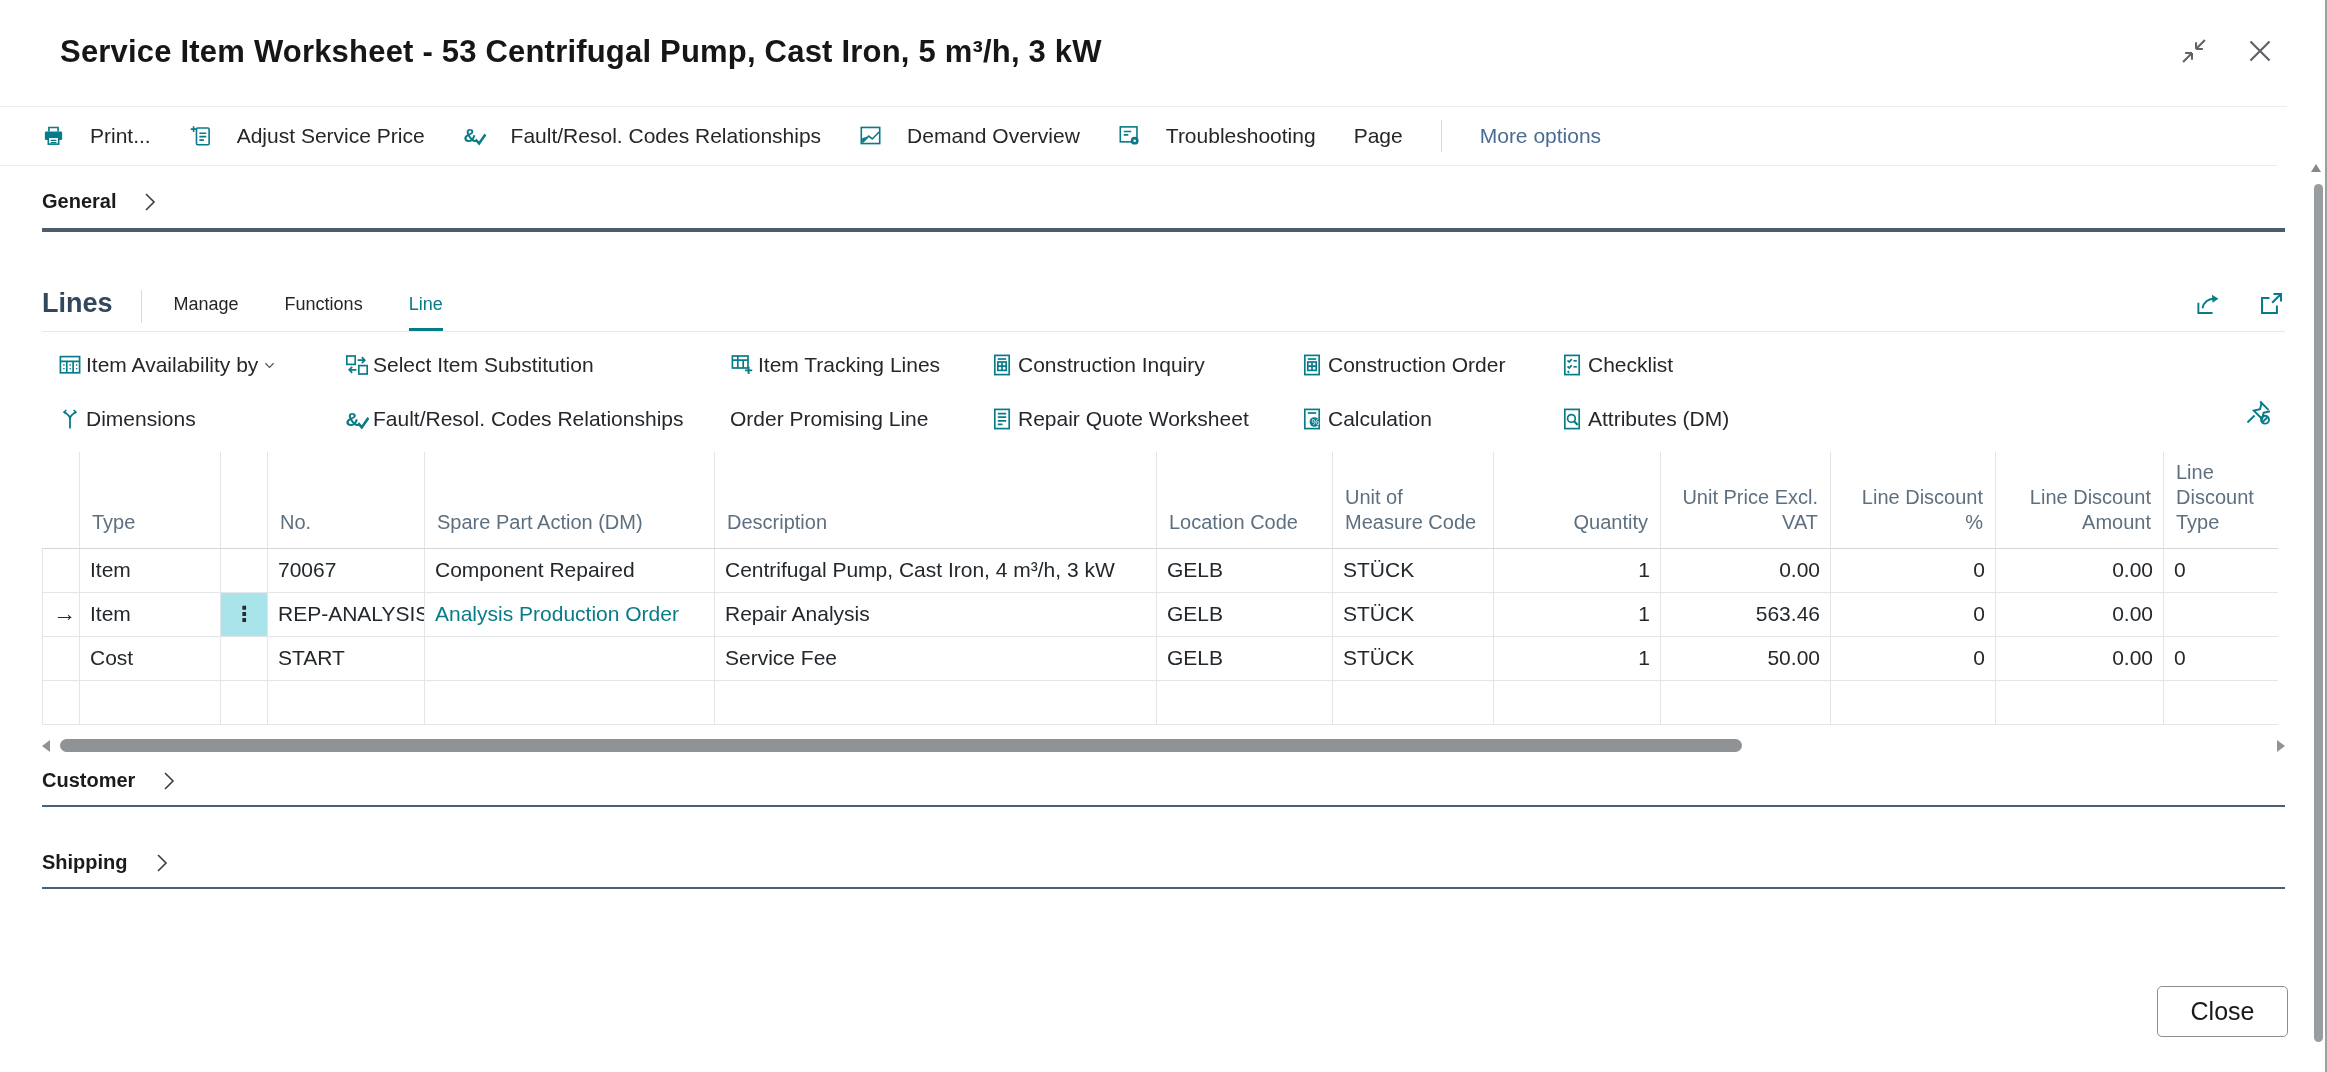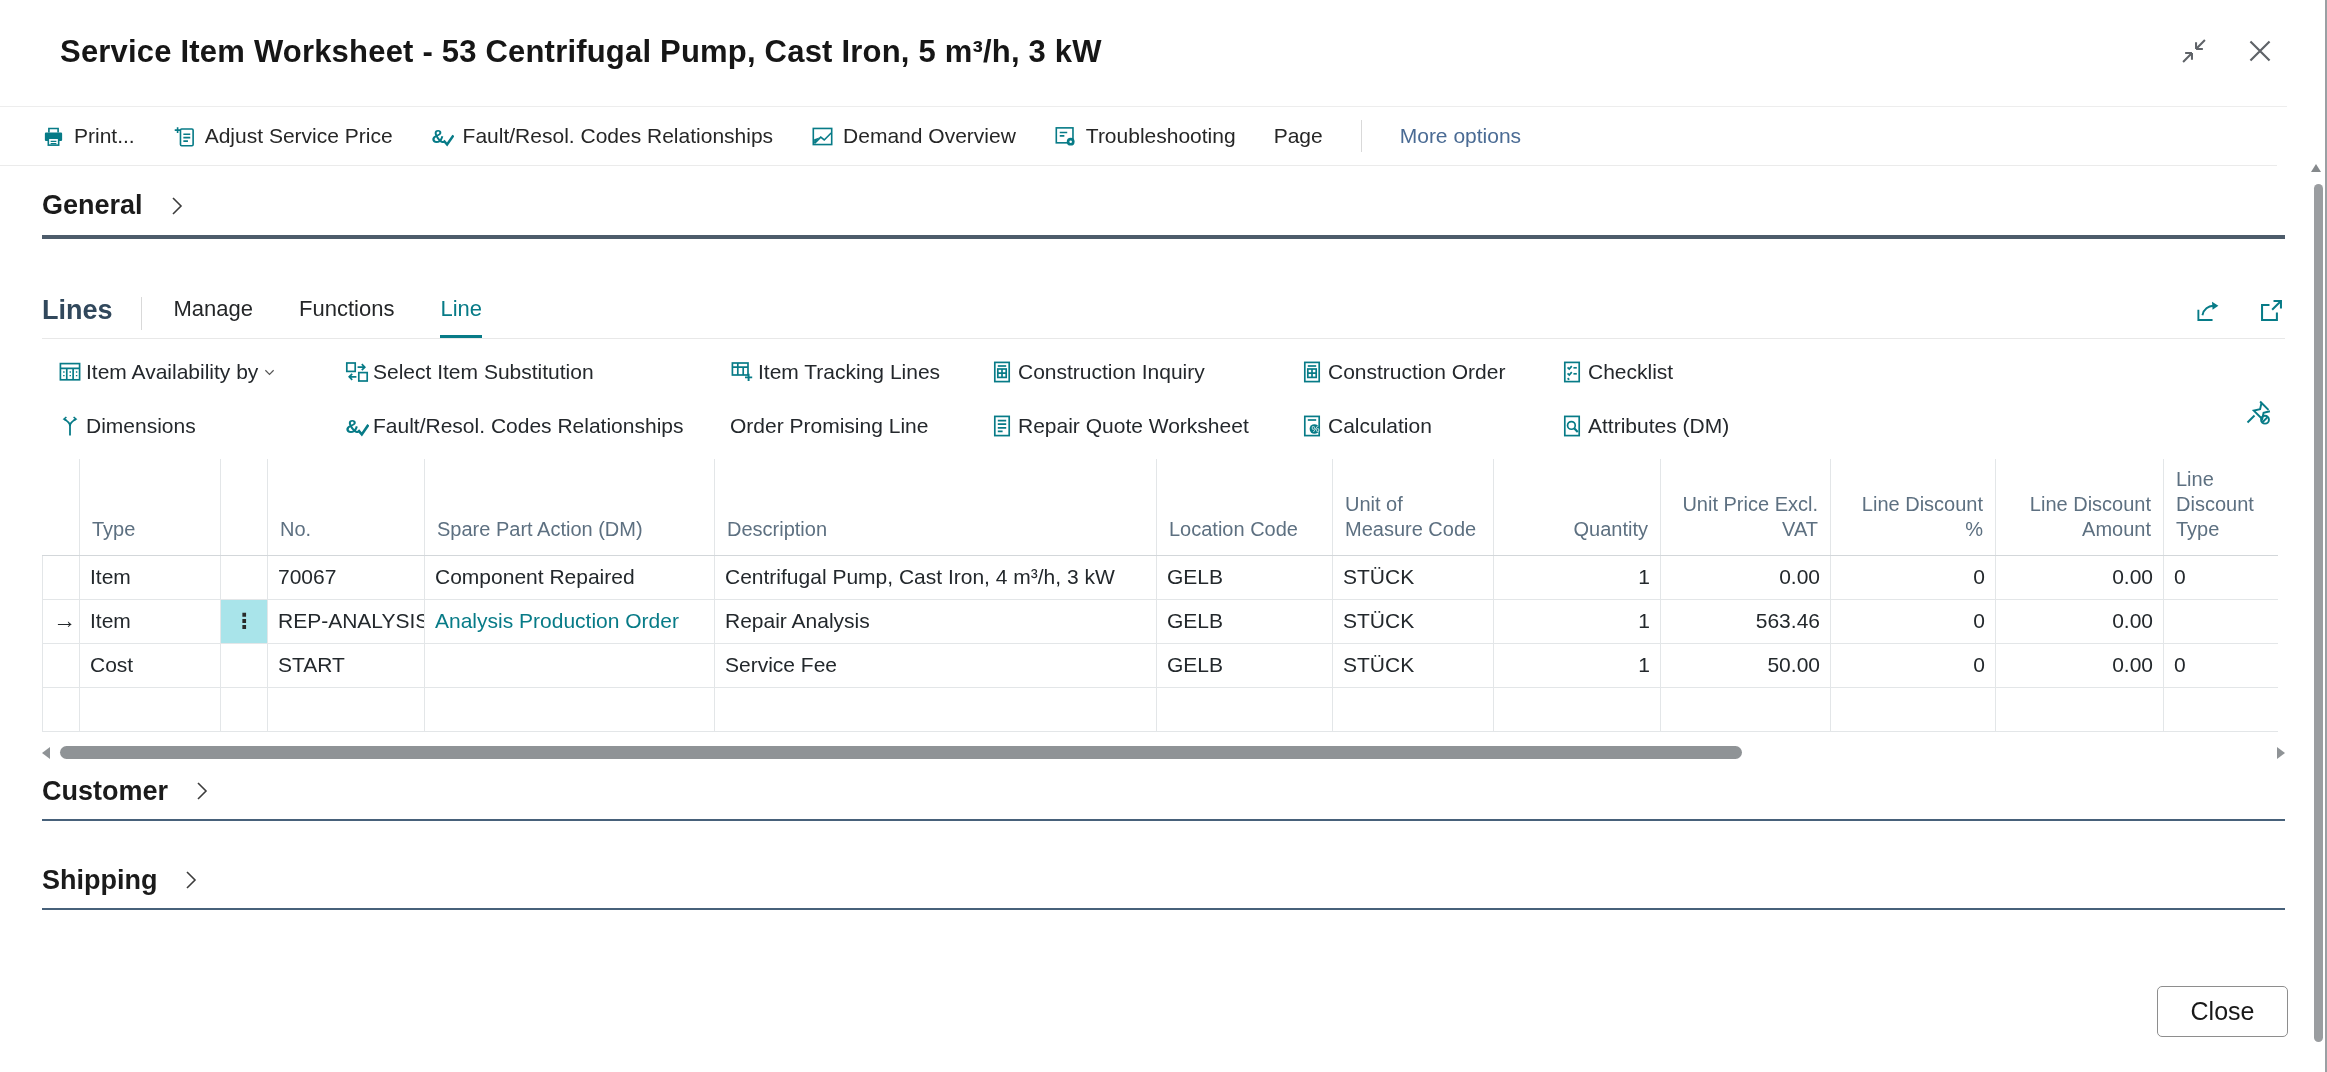--- a/index.html
+++ b/index.html
@@ -13,42 +13,42 @@
   .right-edge{position:absolute;top:0;right:0;width:2px;height:100%;background:#9aa0a3}
 
   
   .titlebar{height:107px;padding:34px 150px 0 60px;border-bottom:1px solid #ededed;margin-right:40px}
   .titlebar h1{font-size:31px;font-weight:700;color:#161616;letter-spacing:.2px;white-space:nowrap}
   .titlebar-icons{position:absolute;top:36px;right:52px;display:flex;gap:36px;color:#5f6368}
   .titlebar-icons .icon-btn svg{width:30px;height:30px;display:block}
 
   
   .toolbar{height:59px;margin-right:50px;padding:0 42px;display:flex;align-items:center;gap:38px;border-bottom:1px solid #ebebeb;font-size:21px;color:#262626}
-  .tb-item{display:flex;align-items:flex-end;gap:9px;white-space:nowrap}
+  .tb-item{display:flex;align-items:flex-start;gap:25px;white-space:nowrap}
   .tb-item .icon{color:var(--accent)}
   .tb-item .icon svg{width:23px;height:23px;display:block}
   .toolbar-sep{width:1px;height:32px;background:#d9d9d9}
   .more-options{color:var(--moreblue);white-space:nowrap}
 
   
   .section{margin:0 42px}
-  .sec-head{display:inline-flex;align-items:center;gap:24px;font-size:27px;font-weight:700;color:#1b1b1b;cursor:pointer}
+  .sec-head{display:inline-flex;align-items:flex-start;gap:24px;font-size:20px;font-weight:700;color:#1b1b1b;cursor:pointer}
   .sec-head .chev svg{width:20px;height:24px;display:block;color:#3c3c3c}
   .sec-underline{height:4px;background:var(--underline);margin-top:14px}
   .sec-underline.thin{height:2px;background:#47617a;margin-top:12px}
   .section.general{padding-top:24px}
   .section.customer{margin-top:16px}
   .section.shipping{margin-top:44px}
 
   
   .lines-bar{margin:56px 42px 0;display:flex;align-items:flex-end;border-bottom:1px solid #e8e8e8}
   .lines-caption{font-size:27px;font-weight:700;color:#31485c;padding-bottom:12px;white-space:nowrap}
   .v-sep{width:1px;align-self:stretch;background:#d9d9d9;margin:2px 32px 8px 28px}
   .tabs{display:flex;gap:46px}
-  .tab{font-size:22px;color:#242628;padding:0 0 13px;border-bottom:3px solid transparent;white-space:nowrap}
+  .tab{font-size:18px;color:#242628;padding:0 0 13px;border-bottom:3px solid transparent;white-space:nowrap}
   .tab.active{color:var(--accent);border-bottom-color:var(--accent)}
   .lines-icons{margin-left:auto;display:flex;gap:36px;color:var(--accent);padding-bottom:14px}
   .lines-icons .icon-btn svg{width:27px;height:27px;display:block}
 
   
   .actions-grid{margin:0 42px;padding:20px 0 14px 16px;display:grid;grid-template-columns:287px 385px 260px 310px 260px 1fr;row-gap:28px}
   .action-item{display:flex;align-items:center;gap:4px;font-size:21px;color:#24282c;justify-self:start;height:26px;white-space:nowrap}
   .action-item .icon{color:var(--accent)}
   .action-item .icon svg{width:24px;height:24px;display:block}
   .action-item .chev{color:#555}

